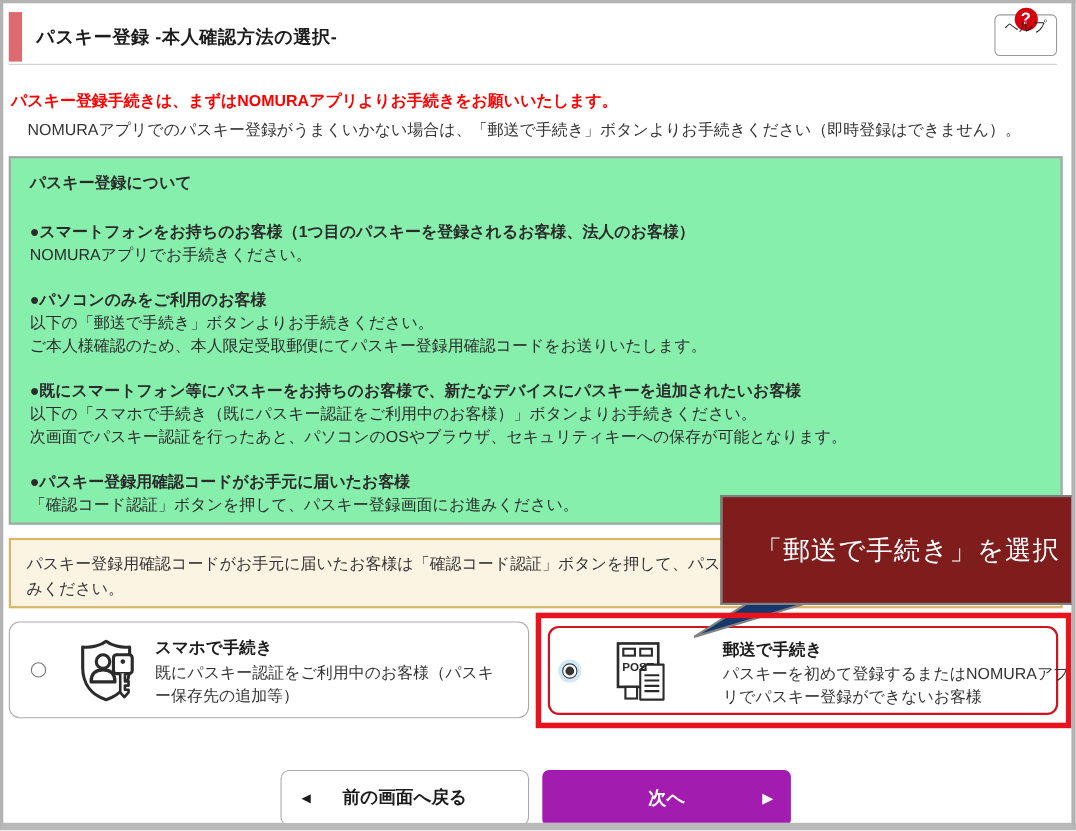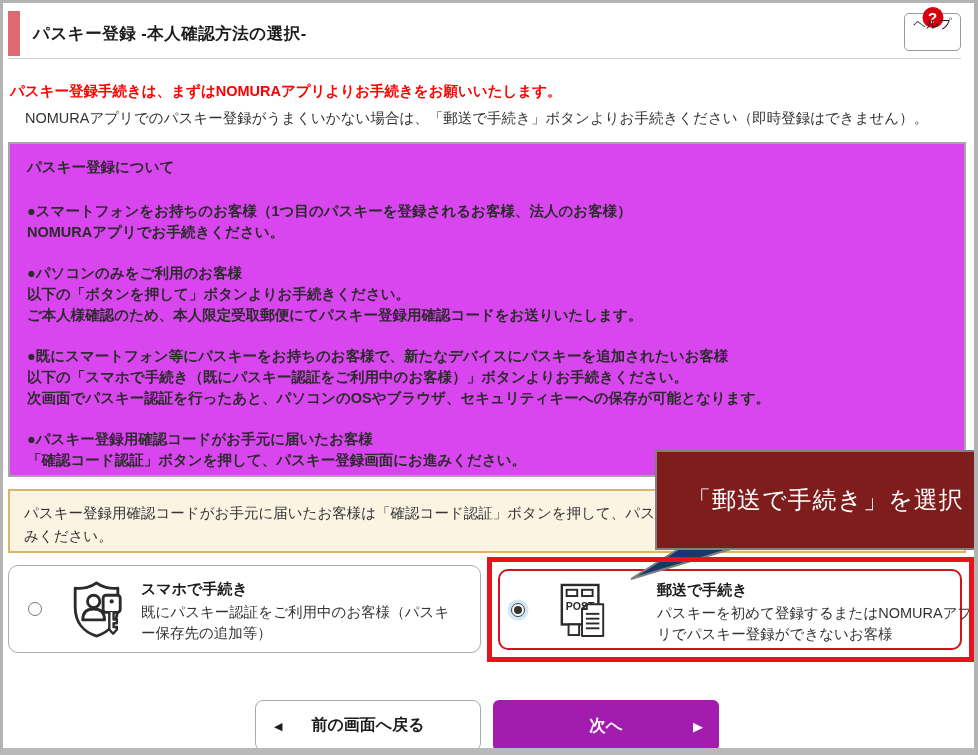--- a/index.html
+++ b/index.html
@@ -54,28 +54,28 @@
     font-size: 14.5px; font-weight: bold; color: #fe0000; text-align: center;
   }
   .note {
     position: absolute; left: 22px; top: 106px;
     font-size: 14.5px; color: #333;
   }
 
   
   .info-box {
     position: absolute; left: 5px; top: 139px; width: 958px; height: 335px;
-    border: 2px solid #a6a6a6; background: #d946ef;
+    border: 2px solid #a6a6a6; background: #86efac;
     padding: 13px 17px; font-size: 14.5px; color: #2b2b2b; line-height: 21px;
     overflow: hidden;
   }
   .info-title { font-weight: bold; margin-bottom: 23px; }
   .sec { margin-bottom: 19px; }
   .sec-h { font-weight: bold; }
-  .sec p { line-height: 21.5px; font-weight: bold; }
+  .sec p { line-height: 21.5px; }
 
   
   .notice {
     position: absolute; left: 5px; top: 486px; width: 958px; height: 64px;
     background: #fbf4e3; border: 2px solid #d9b567;
     padding: 11px 14px; font-size: 14.5px; color: #333; line-height: 23px;
     z-index: 1;
   }
 
   
@@ -166,21 +166,21 @@
   <div class="note">NOMURAアプリでのパスキー登録がうまくいかない場合は、「郵送で手続き」ボタンよりお手続きください（即時登録はできません）。</div>
 
   <div class="info-box">
     <div class="info-title">パスキー登録について</div>
     <div class="sec">
       <div class="sec-h">●スマートフォンをお持ちのお客様（1つ目のパスキーを登録されるお客様、法人のお客様）</div>
       <p>NOMURAアプリでお手続きください。</p>
     </div>
     <div class="sec">
       <div class="sec-h">●パソコンのみをご利用のお客様</div>
-      <p>以下の「ボタンを押して」ボタンよりお手続きください。</p>
+      <p>以下の「郵送で手続き」ボタンよりお手続きください。</p>
       <p>ご本人様確認のため、本人限定受取郵便にてパスキー登録用確認コードをお送りいたします。</p>
     </div>
     <div class="sec">
       <div class="sec-h">●既にスマートフォン等にパスキーをお持ちのお客様で、新たなデバイスにパスキーを追加されたいお客様</div>
       <p>以下の「スマホで手続き（既にパスキー認証をご利用中のお客様）」ボタンよりお手続きください。</p>
       <p>次画面でパスキー認証を行ったあと、パソコンのOSやブラウザ、セキュリティキーへの保存が可能となります。</p>
     </div>
     <div class="sec">
       <div class="sec-h">●パスキー登録用確認コードがお手元に届いたお客様</div>
       <p>「確認コード認証」ボタンを押して、パスキー登録画面にお進みください。</p>

